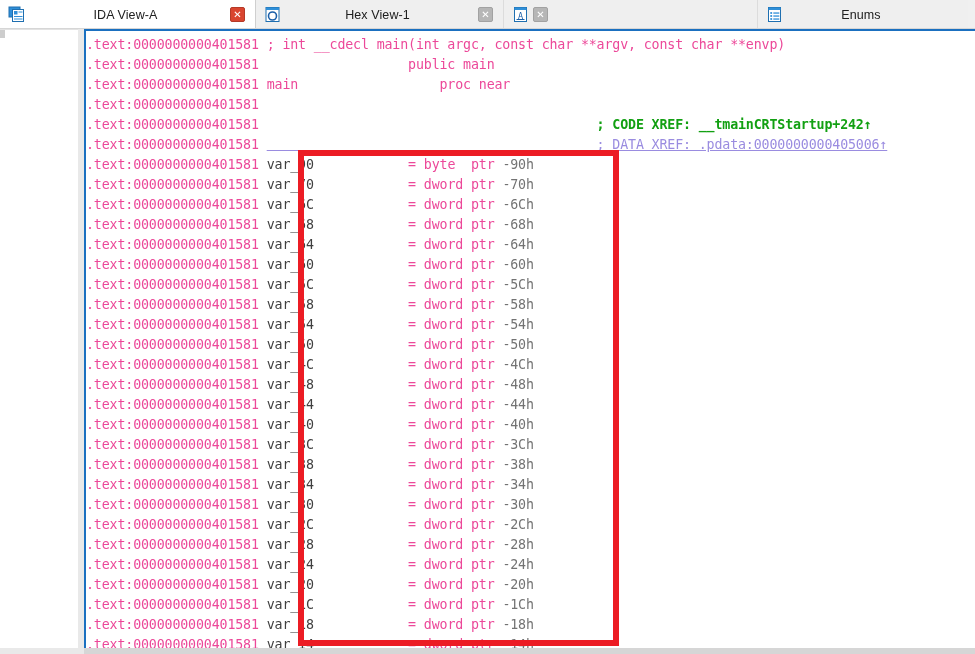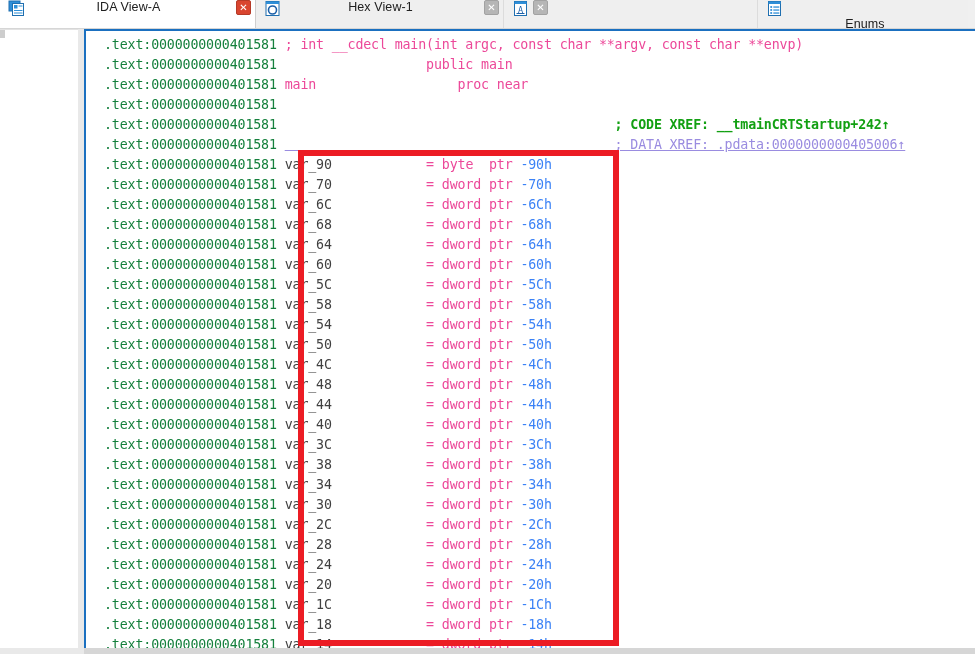--- a/index.html
+++ b/index.html
@@ -18,22 +18,23 @@
     width: 975px; height: 29px;
     background: #f0f0f0;
     border-bottom: 1px solid #d6d6d6;
     display: flex;
     align-items: stretch;
     overflow: hidden;
   }
   .tab {
     position: relative;
     display: flex;
+    align-items: center;
     height: 29px;
-    padding: 0 4px 0 8px;
+    padding: 0 10px 0 8px;
     background: #efefef;
     border-right: 1px solid #dcdcdc;
     font-size: 12.5px;
     color: #202020;
     white-space: nowrap;
   }
   .tab.active {
     background: #ffffff;
     border-right: 1px solid #cfcfcf;
   }
@@ -61,21 +62,21 @@
     margin-left: 4px;
   }
   .tab-close.red { background: #d9452f; border: 1px solid #b53a27; }
   .tab-close.grey { background: #b6b6b6; border: 1px solid #a2a2a2; }
   .tab-close.hidden { visibility: hidden; }
 
   
   #tab-0 { width: 256px; }
   #tab-1 { width: 248px; }
   #tab-2 { width: 254px; }
-  #tab-3 { width: 210px; border-right: none; flex-direction: column; }
+  #tab-3 { width: 210px; border-right: none; }
 
   
   #left-pane {
     position: absolute;
     left: 0; top: 29px;
     width: 78px; height: 625px;
     background: #ffffff;
     border-top: 1px solid #e3e3e3;
   }
   #left-scroll-nub {
@@ -109,24 +110,24 @@
     padding-top: 4px;
   }
   .line {
     height: 20px;
     line-height: 20px;
     white-space: pre;
     font-family: "DejaVu Sans Mono", monospace;
     font-size: 13.3px;
     letter-spacing: -0.15px;
   }
-  .addr  { color: #15803d; padding-left: 18px; }
+  .addr  { color: #ec4899; }
   .kw    { color: #ec4899; }       
   .name  { color: #404040; }       
-  .num   { color: #3b82f6; }       
+  .num   { color: #737373; }       
   .cref  { color: #12a012; font-weight: bold; }       
   .dref  { color: #9a8ce0; text-decoration: underline; }       
   .sep   { color: #000000; }
 
   .line .col-addr { display: inline-block; }
 
   
   #redbox {
     position: absolute;
     left: 298px; top: 150px;

